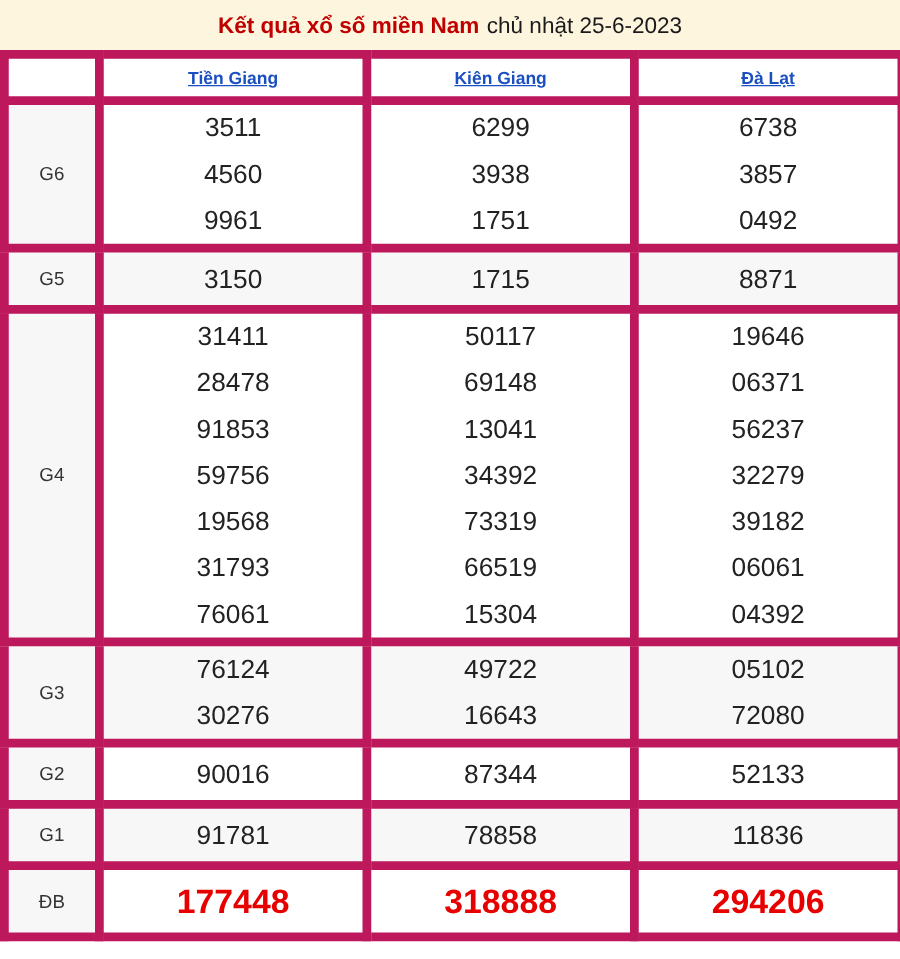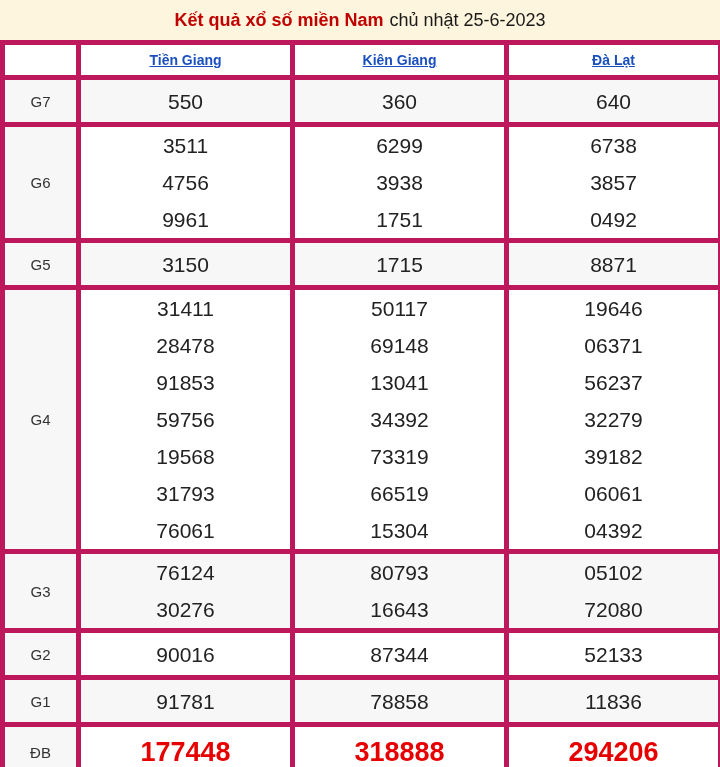--- a/index.html
+++ b/index.html
@@ -36,21 +36,21 @@
   .title-bar .title-sub {
     color: #1a1a1a;
     font-weight: normal;
   }
   table.results {
     width: 720px;
     border-collapse: collapse;
     table-layout: fixed;
   }
   table.results td, table.results th {
-    border: 5px solid #be185d;
+    border: 7px solid #be185d;
     text-align: center;
     vertical-align: middle;
     padding: 0;
   }
   col.lbl { width: 76px; }
   col.prov { width: 214px; }
   tr.header-row th {
     height: 30px;
     background: #ffffff;
     font-size: 14px;
@@ -120,38 +120,26 @@
         </th>
         <th>
           <span class="prov-link">Kiên Giang</span>
         </th>
         <th>
           <span class="prov-link">Đà Lạt</span>
         </th>
       </tr>
 
 
-      <tr class="g7 band-alt">
-        <td class="label">G7</td>
-        <td class="vals">
-            <span class="num-line">550</span>
-          </td>
-        <td class="vals">
-            <span class="num-line">360</span>
-          </td>
-        <td class="vals">
-            <span class="num-line">640</span>
-          </td>
-      </tr>
 
       <tr class="g6 band-white">
         <td class="label">G6</td>
         <td class="vals">
           <span class="num-line">3511</span>
-          <span class="num-line">4756</span>
+          <span class="num-line">4560</span>
           <span class="num-line">9961</span>
         </td>
         <td class="vals">
           <span class="num-line">6299</span>
           <span class="num-line">3938</span>
           <span class="num-line">1751</span>
         </td>
         <td class="vals">
           <span class="num-line">6738</span>
           <span class="num-line">3857</span>
@@ -203,21 +191,21 @@
         </td>
       </tr>
 
       <tr class="g3 band-alt">
         <td class="label">G3</td>
         <td class="vals">
           <span class="num-line">76124</span>
           <span class="num-line">30276</span>
         </td>
         <td class="vals">
-          <span class="num-line">80793</span>
+          <span class="num-line">49722</span>
           <span class="num-line">16643</span>
         </td>
         <td class="vals">
           <span class="num-line">05102</span>
           <span class="num-line">72080</span>
         </td>
       </tr>
 
       <tr class="g2 band-white">
         <td class="label">G2</td>

